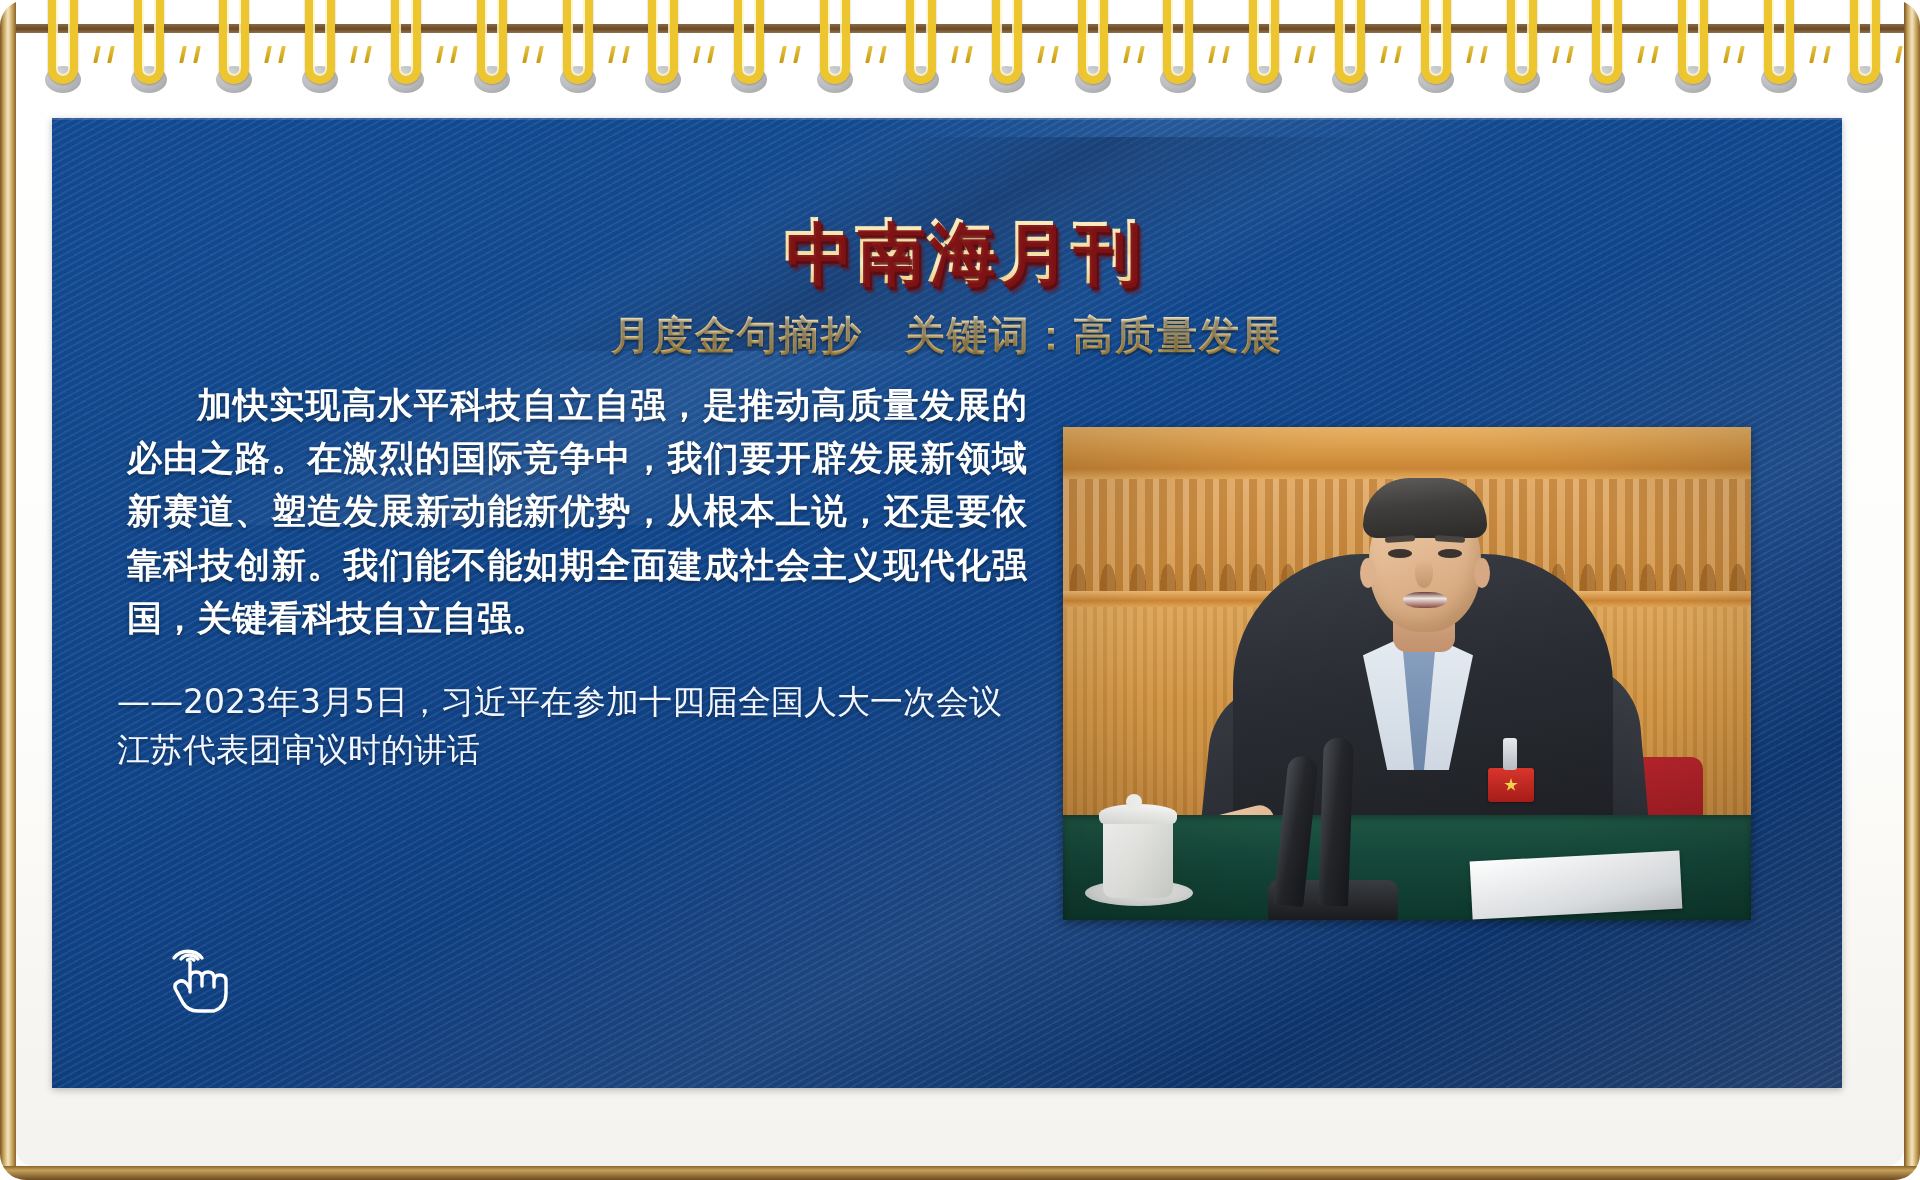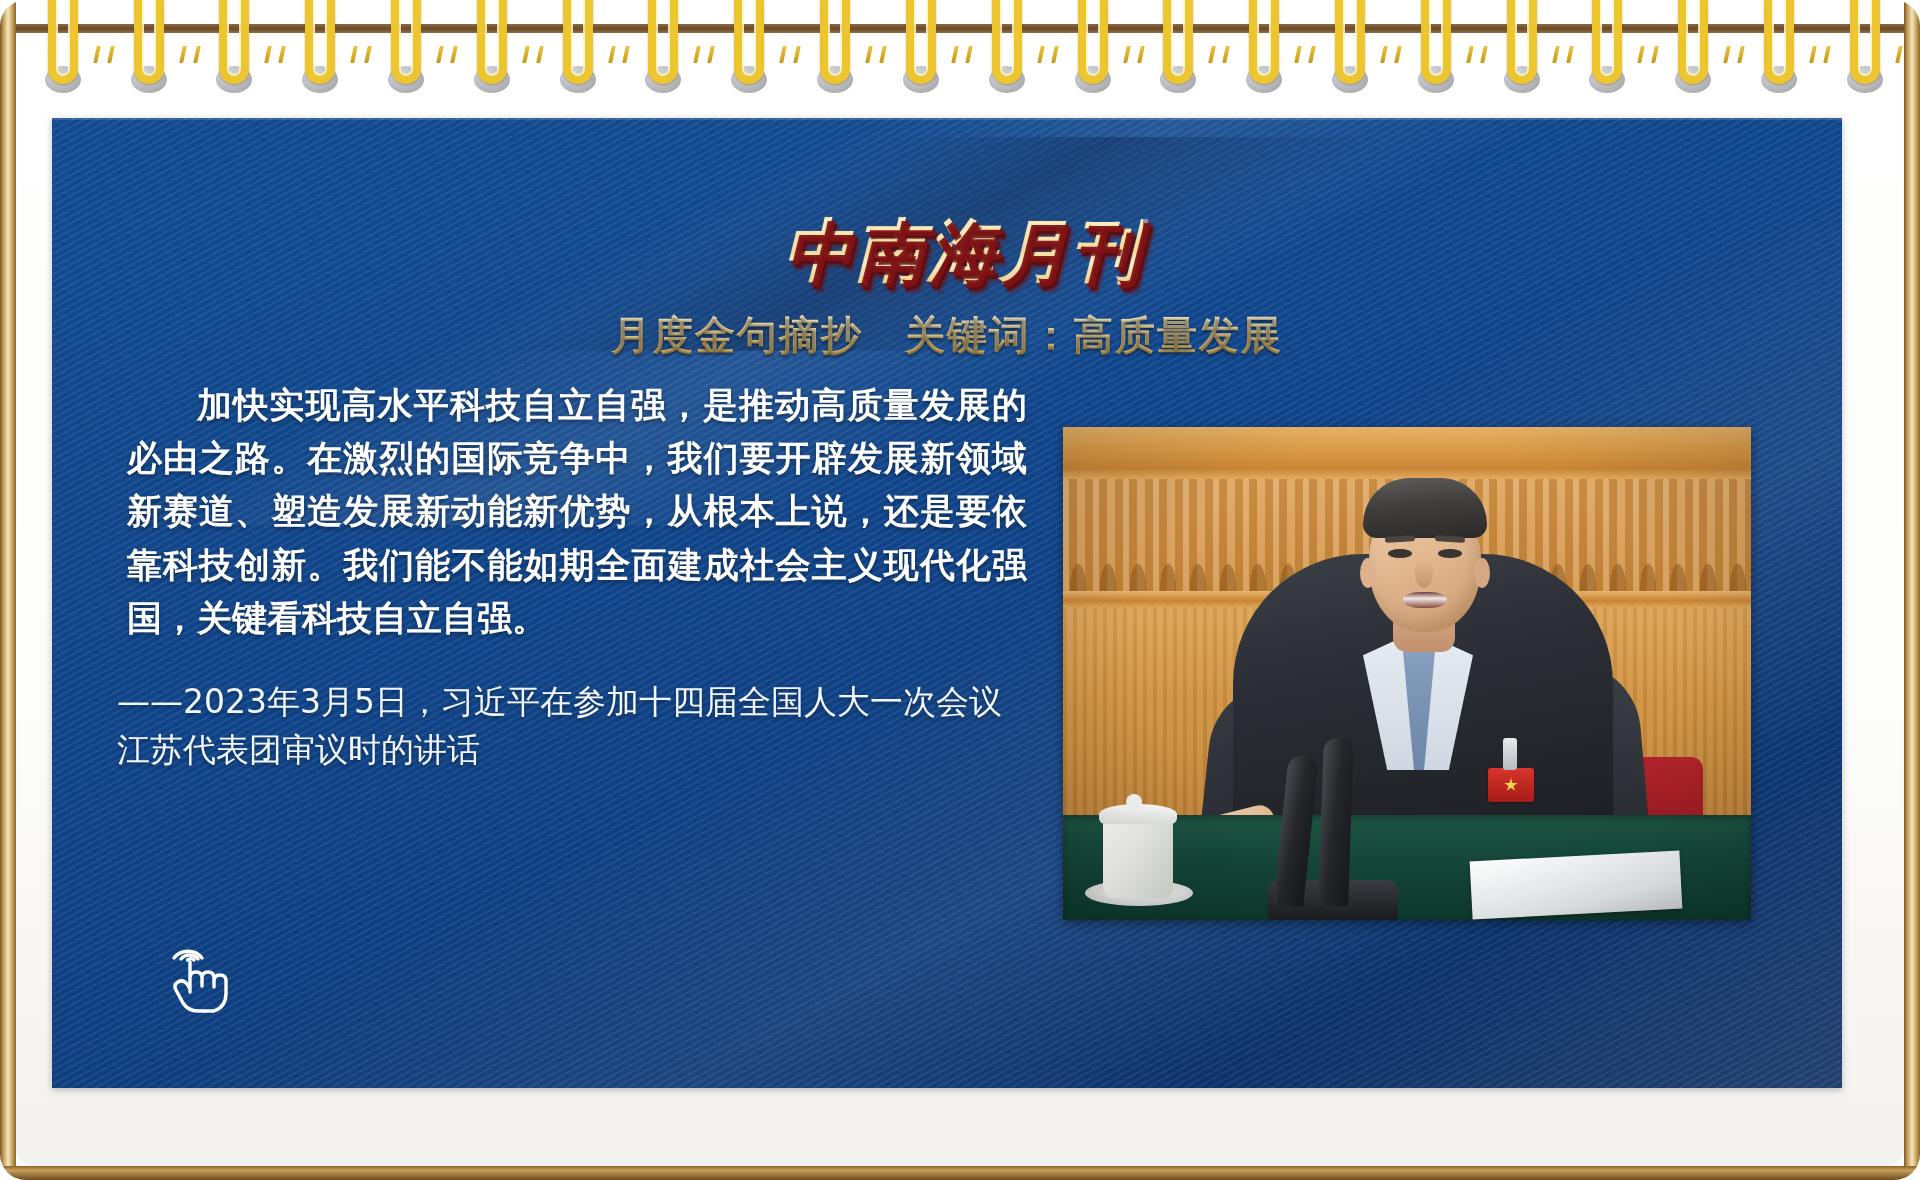--- a/index.html
+++ b/index.html
@@ -95,21 +95,20 @@
 
   
   #masthead{
     position:absolute; left:0; right:0; top:88px;
     text-align:center;
   }
   #masthead-title{
     display:inline-block;
     font-family:"DejaVu Sans","Liberation Sans",sans-serif;
     font-size:68px; font-weight:700; letter-spacing:4px;
-    font-style:italic;
     background:linear-gradient(180deg,#fff4d0 0%,#f3dfa4 26%,#e8c877 50%,#f7ecc4 62%,#dfb75c 82%,#c79b3e 100%);
     -webkit-background-clip:text; background-clip:text;
     color:transparent;
     text-shadow:
       3px 4px 0 rgba(128,18,20,.95),
       5px 7px 1px rgba(92,10,12,.85),
       0 0 1px rgba(255,240,200,.5);
     filter: drop-shadow(2px 3px 1px rgba(110,14,16,.6));
     margin-left: 32px;
   }

